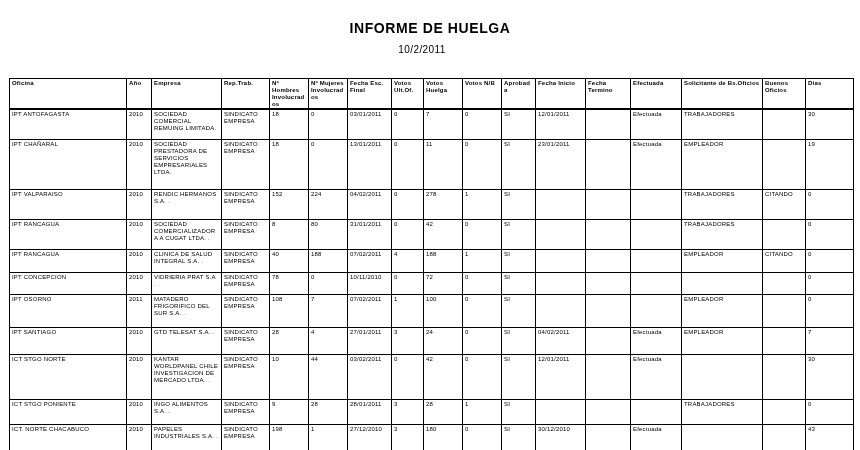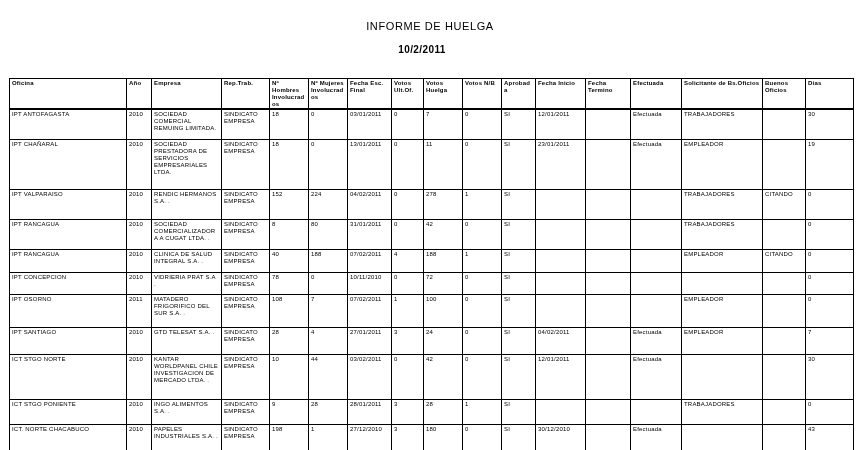--- a/index.html
+++ b/index.html
@@ -7,26 +7,26 @@
     width: 860px; height: 450px;
     background: #ffffff;
     overflow: hidden;
     font-family: "Liberation Sans", sans-serif;
     color: #000000;
   }
   .page { position: relative; width: 860px; height: 450px; }
   .report-title {
     position: absolute; top: 20px; left: 0; width: 860px;
     text-align: center;
-    font-size: 11px; font-weight: normal; letter-spacing: 0.6px;
+    font-size: 14px; font-weight: bold; letter-spacing: 0.6px;
   }
   .report-date {
     position: absolute; top: 44px; left: 0; width: 844px;
     text-align: center;
-    font-size: 10px; font-weight: bold; letter-spacing: 0.4px;
+    font-size: 10px; font-weight: normal; letter-spacing: 0.4px;
   }
   table.report {
     position: absolute; left: 9px; top: 78px;
     width: 844px;
     border-collapse: collapse;
     table-layout: fixed;
   }
   table.report th, table.report td {
     border: 1px solid #000000;
     padding: 1px 2px 0 2px;

